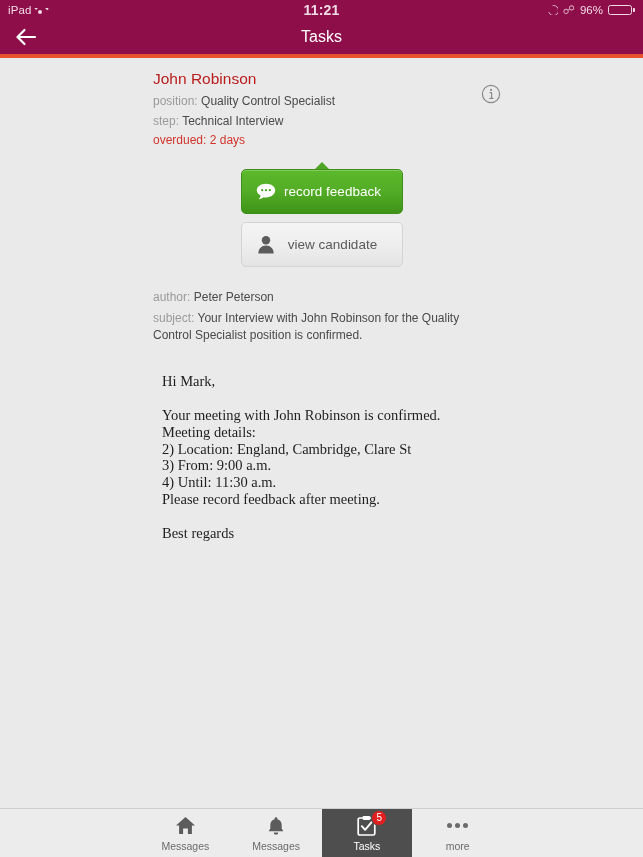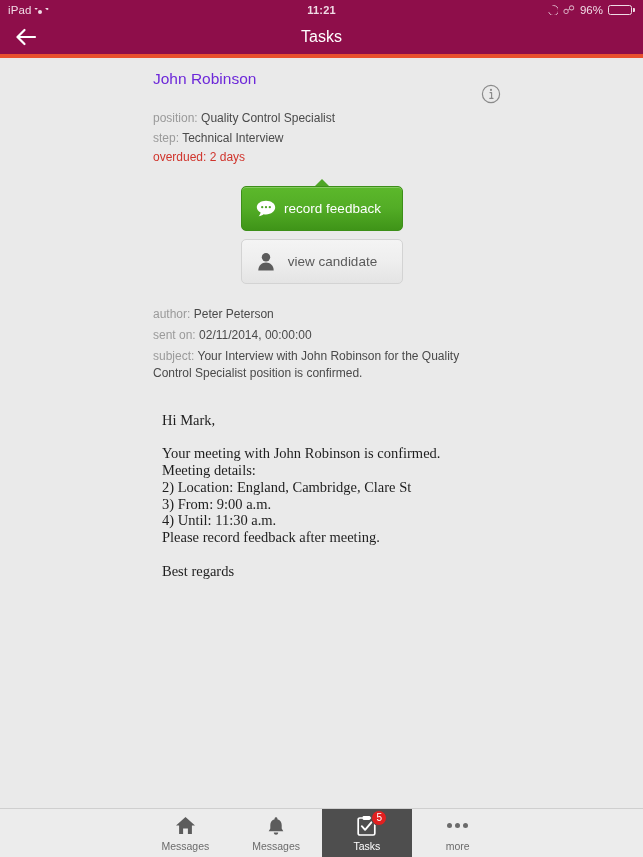--- a/index.html
+++ b/index.html
@@ -54,21 +54,21 @@
     left: 4.5px; top: 6px;
     width: 4px; height: 4px;
     background: #f0dbe5;
     border-radius: 50%;
   }
   .status-time {
     position: absolute;
     left: 0; right: 0;
     text-align: center;
     font-weight: bold;
-    font-size: 11px;
+    font-size: 14px;
     letter-spacing: 0.2px;
     pointer-events: none;
   }
   .status-right {
     margin-left: auto;
     display: flex;
     align-items: center;
     gap: 5px;
     font-size: 11.5px;
   }
@@ -166,22 +166,22 @@
   .task-header {
     padding: 12px 0 0 0;
     position: relative;
   }
   .task-header-inner {
     margin-left: 153px;
     margin-right: 140px;
   }
   .candidate-name {
     font-size: 15.5px;
-    color: #6d28d9;
-    margin-bottom: 22px;
+    color: #b91c1c;
+    margin-bottom: 5px;
   }
   .meta-row {
     font-size: 12px;
     margin-bottom: 3.5px;
     line-height: 1.35;
   }
   .meta-label { color: #9a9a9a; }
   .meta-value { color: #4a4a4a; }
   .meta-row.overdue .meta-label { color: #d0342c; }
   .meta-row.overdue .meta-value { color: #d0342c; }
@@ -418,24 +418,20 @@
       </span>
       <span class="btn-label">view candidate</span>
     </div>
   </div>
 
   <div class="msg-meta">
     <div class="meta-row">
       <span class="meta-label">author:</span>
       <span class="meta-value">Peter Peterson</span>
     </div>
-    <div class="meta-row">
-      <span class="meta-label">sent on:</span>
-      <span class="meta-value">02/11/2014, 00:00:00</span>
-    </div>
     <div class="meta-row subject-row">
       <span class="meta-label">subject:</span>
       <span class="meta-value">Your Interview with John Robinson for the Quality Control Specialist position is confirmed.</span>
     </div>
   </div>
 
   <div class="email-body">
     <p>Hi Mark,</p>
     <div class="email-gap"></div>
     <p>Your meeting with John Robinson is confirmed.</p>

